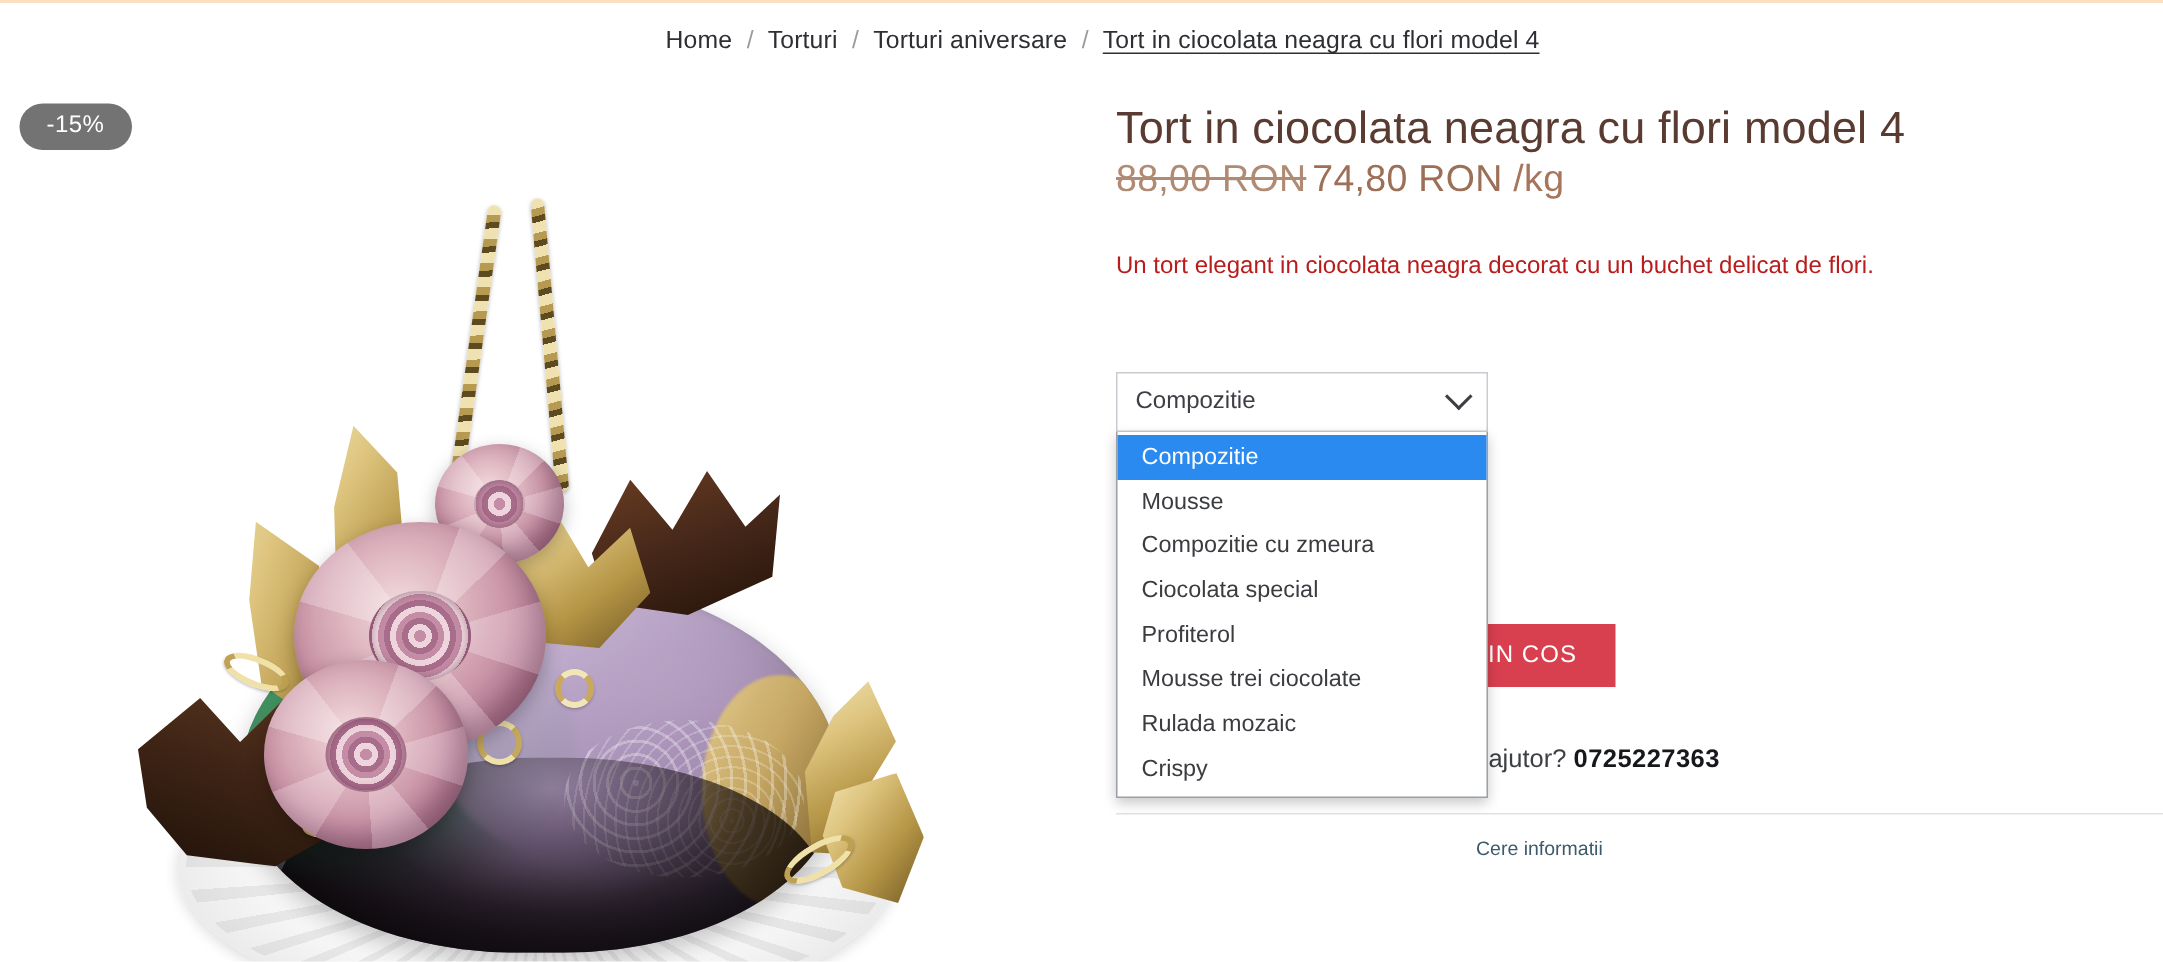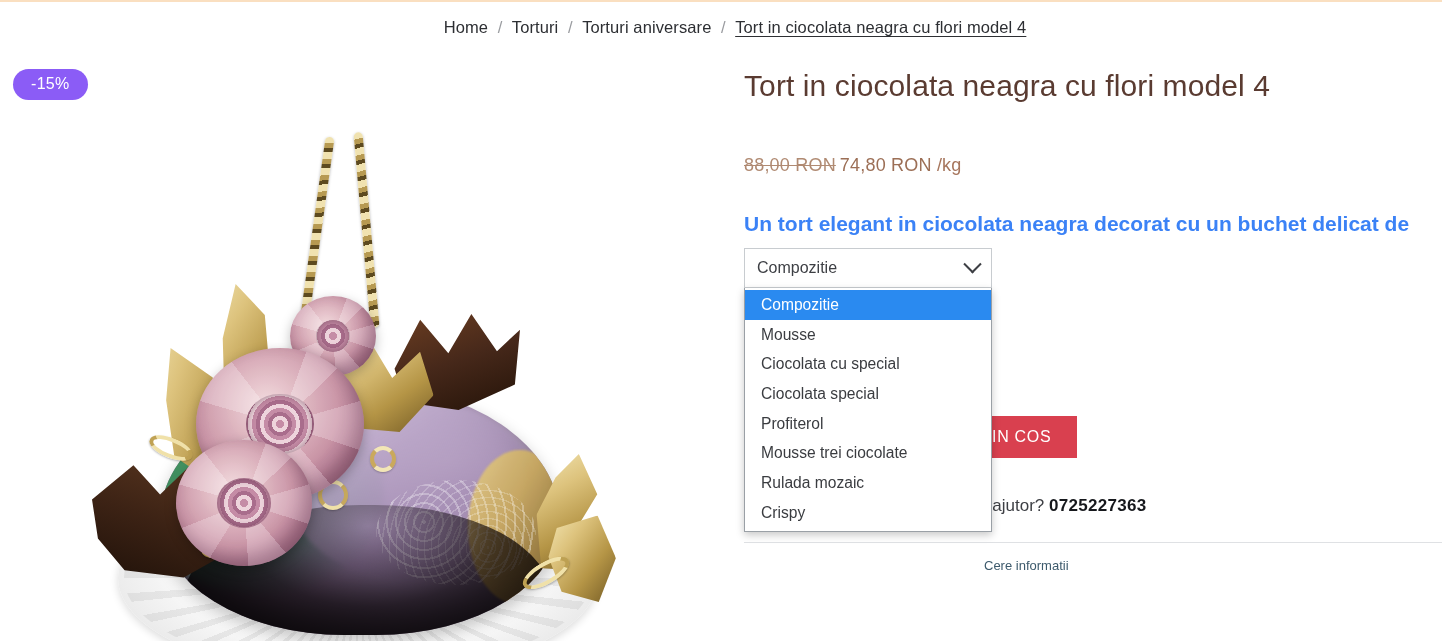--- a/index.html
+++ b/index.html
@@ -50,21 +50,21 @@
   .gallery {
     position: absolute;
     left: 0; top: 48px;
     width: 728px; height: 593px;
     overflow: hidden;
     background: #ffffff;
   }
   .badge-sale {
     position: absolute;
     left: 13px; top: 19px;
-    background: #8b5cf6;
+    background: #737373;
     color: #ffffff;
     font-size: 16px;
     font-weight: 500;
     padding: 7px 18px 8px;
     border-radius: 22px;
     z-index: 20;
     letter-spacing: .3px;
     line-height: 1;
   }
 
@@ -256,39 +256,37 @@
   .product-title {
     margin: 0;
     padding-top: 18px;
     font-size: 30px;
     font-weight: 400;
     line-height: 1.22;
     color: #5a3b31;
     letter-spacing: .1px;
   }
   .price-row {
-    margin-top: 50px;
-    font-size: 18px;
+    font-size: 25px;
     color: #a6755c;
     letter-spacing: .2px;
   }
   .price-old {
     text-decoration: line-through;
     color: #b08a72;
     margin-right: 4px;
   }
   .price-new { color: #9c6f56; }
   .price-unit { color: #a6755c; }
 
   .short-desc {
     margin-top: 32px;
-    font-size: 21px;
-    color: #3b82f6;
+    font-size: 16px;
+    color: #b91c1c;
     line-height: 1.55;
-    font-weight: bold;
   }
 
   
   .select-wrap {
     position: absolute;
     left: 0; top: 198px;
     width: 248px;
   }
   .select-box {
     position: relative;
@@ -463,21 +461,21 @@
     <span class="info-link">Cere informatii</span>
 
     <div class="select-wrap">
       <div class="select-box">
         <span class="select-value">Compozitie</span>
         <span class="chev"></span>
       </div>
       <div class="select-list">
         <div class="opt sel">Compozitie</div>
         <div class="opt">Mousse</div>
-        <div class="opt">Ciocolata cu special</div>
+        <div class="opt">Compozitie cu zmeura</div>
         <div class="opt">Ciocolata special</div>
         <div class="opt">Profiterol</div>
         <div class="opt">Mousse trei ciocolate</div>
         <div class="opt">Rulada mozaic</div>
         <div class="opt">Crispy</div>
 
       </div>
     </div>
 
   </div>

